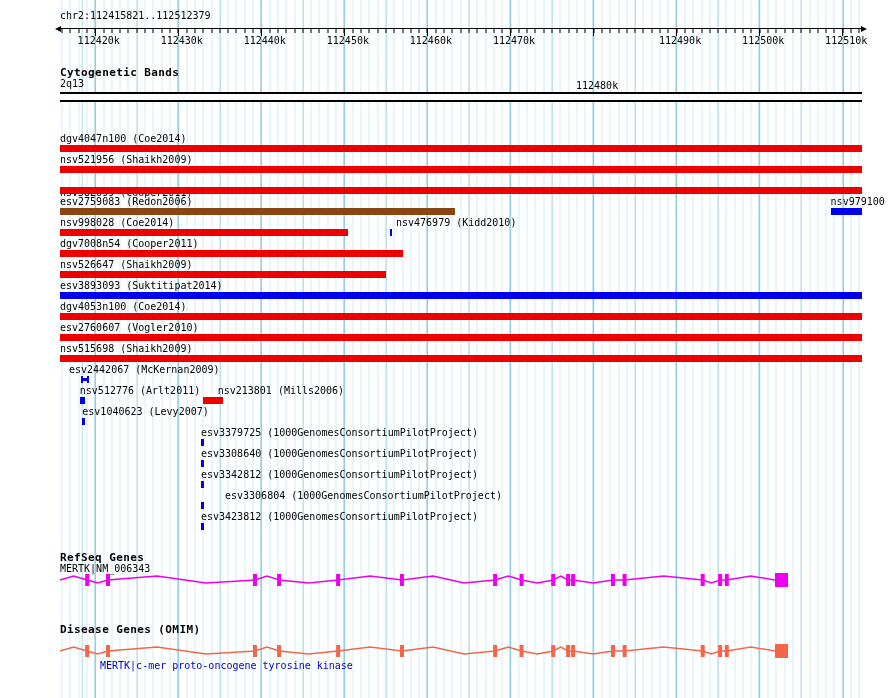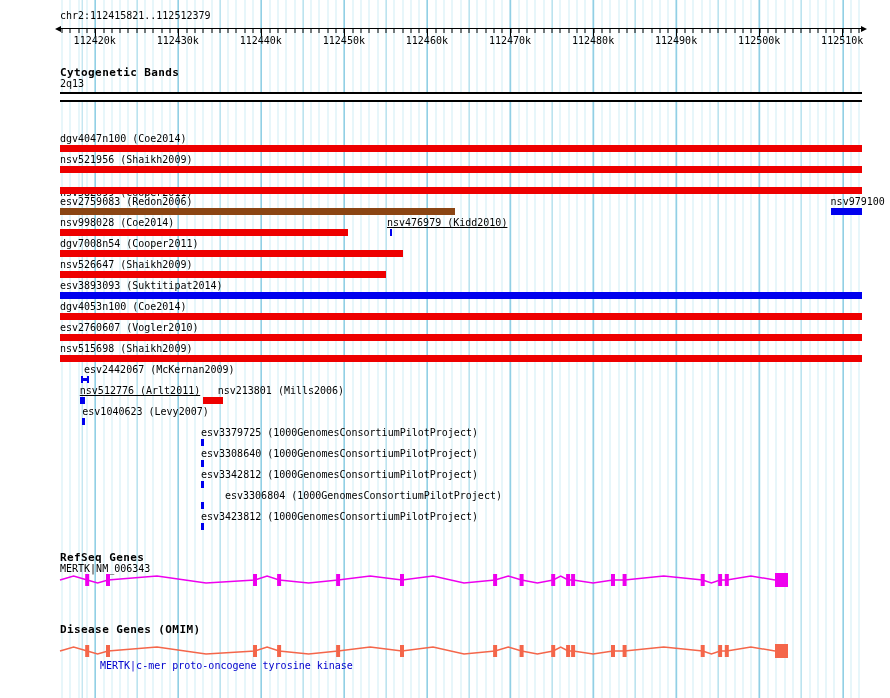--- a/index.html
+++ b/index.html
@@ -11,21 +11,21 @@
       repeating-linear-gradient(90deg,#7fc6e0 0,#7fc6e0 1px,transparent 1px,transparent 83.06px),
       repeating-linear-gradient(90deg,#a9dbea 0,#a9dbea 1px,transparent 1px,transparent 41.53px),
       repeating-linear-gradient(90deg,#cfedf5 0,#cfedf5 1px,transparent 1px,transparent 8.306px);
     background-position:34.7px 0,34.7px 0,1.5px 0;}
   .region-title{position:absolute;left:60px;top:10px;white-space:pre;}
   .axis-line{position:absolute;left:60px;top:28px;width:802px;height:1px;background:#000;}
   .minor-ticks{position:absolute;left:60px;top:29px;width:802px;height:4px;
     background-image:repeating-linear-gradient(90deg,#000 0,#000 1px,transparent 1px,transparent 8.306px);
     background-position:1.5px 0;}
   .major-tick{position:absolute;top:29px;width:1px;height:7px;background:#000;}
-  .tick-label{position:absolute;top:35px;width:64px;text-align:center;white-space:pre;}
+  .tick-label{position:absolute;top:35px;width:72px;text-align:center;white-space:pre;}
   .arr-l{position:absolute;left:55px;top:26px;width:0;height:0;
          border-top:3px solid transparent;border-bottom:3px solid transparent;border-right:6px solid #000;}
   .arr-r{position:absolute;left:861px;top:26px;width:0;height:0;
          border-top:3px solid transparent;border-bottom:3px solid transparent;border-left:6px solid #000;}
   .hdr{position:absolute;left:60px;font-weight:bold;font-size:11px;letter-spacing:0.4px;white-space:pre;}
   .band-label{position:absolute;left:60px;top:78px;white-space:pre;}
   .cytoband-rect{position:absolute;left:60px;top:92px;width:802px;height:10px;background:#fff;
     border-top:2px solid #000;border-bottom:2px solid #000;box-sizing:border-box;}
   .flabel{position:absolute;white-space:pre;height:11px;line-height:11px;}
   .vbar{position:absolute;}
@@ -62,21 +62,21 @@
       <div class="major-tick" style="left: 759.2px;"></div>
       <div class="major-tick" style="left: 842.2px;"></div>
     </div>
   <div id="tick-labels">
       <div class="tick-label" style="left: 62.7px;">112420k</div>
       <div class="tick-label" style="left: 145.8px;">112430k</div>
       <div class="tick-label" style="left: 228.8px;">112440k</div>
       <div class="tick-label" style="left: 311.9px;">112450k</div>
       <div class="tick-label" style="left: 394.9px;">112460k</div>
       <div class="tick-label" style="left: 478px;">112470k</div>
-      <div class="tick-label" style="left: 561.1px;">112480k</div>
+      <div class="tick-label" style="left: 561.1px; margin-top: 45px;">112480k</div>
       <div class="tick-label" style="left: 644.1px;">112490k</div>
       <div class="tick-label" style="left: 727.2px;">112500k</div>
       <div class="tick-label" style="left: 810.2px;">112510k</div>
     </div>
 
   <div class="hdr" style="top:66px">Cytogenetic Bands</div>
   <div class="band-label">2q13</div>
   <div class="cytoband-rect"></div>
 
   <div id="variants">
@@ -85,41 +85,41 @@
       <div class="flabel" style="left: 60px; top: 154px;">nsv521956 (Shaikh2009)</div>
       <div class="vbar" style="left: 60px; top: 166px; width: 802px; height: 7px; background: rgb(238, 0, 0);"></div>
       <div class="flabel" style="left: 60px; top: 187px;">nsv582699 (Cooper2011)</div>
       <div class="vbar" style="left: 60px; top: 187px; width: 802px; height: 7px; background: rgb(238, 0, 0);"></div>
       <div class="flabel" style="left: 60px; top: 196px;">esv2759083 (Redon2006)</div>
       <div class="vbar" style="left: 60px; top: 208px; width: 395.2px; height: 7px; background: rgb(139, 69, 19);"></div>
       <div class="flabel" style="left: 830.6px; top: 196px;">nsv979100</div>
       <div class="vbar" style="left: 830.6px; top: 208px; width: 31.4px; height: 7px; background: rgb(0, 0, 238);"></div>
       <div class="flabel" style="left: 60px; top: 217px;">nsv998028 (Coe2014)</div>
       <div class="vbar" style="left: 60px; top: 229px; width: 288px; height: 7px; background: rgb(238, 0, 0);"></div>
-      <div class="flabel" style="left: 387px; top: 217px; text-decoration: underline;">nsv476979 (Kidd2010)</div>
+      <div class="flabel" style="left: 396px; top: 217px;">nsv476979 (Kidd2010)</div>
       <div class="vbar" style="left: 390.4px; top: 229px; width: 2px; height: 7px; background: rgb(0, 0, 238);"></div>
       <div class="flabel" style="left: 60px; top: 238px;">dgv7008n54 (Cooper2011)</div>
       <div class="vbar" style="left: 60px; top: 250px; width: 342.9px; height: 7px; background: rgb(238, 0, 0);"></div>
       <div class="flabel" style="left: 60px; top: 259px;">nsv526647 (Shaikh2009)</div>
       <div class="vbar" style="left: 60px; top: 271px; width: 326.2px; height: 7px; background: rgb(238, 0, 0);"></div>
       <div class="flabel" style="left: 60px; top: 280px;">esv3893093 (Suktitipat2014)</div>
       <div class="vbar" style="left: 60px; top: 292px; width: 802px; height: 7px; background: rgb(0, 0, 238);"></div>
       <div class="flabel" style="left: 60px; top: 301px;">dgv4053n100 (Coe2014)</div>
       <div class="vbar" style="left: 60px; top: 313px; width: 802px; height: 7px; background: rgb(238, 0, 0);"></div>
       <div class="flabel" style="left: 60px; top: 322px;">esv2760607 (Vogler2010)</div>
       <div class="vbar" style="left: 60px; top: 334px; width: 802px; height: 7px; background: rgb(238, 0, 0);"></div>
       <div class="flabel" style="left: 60px; top: 343px; text-align: right;">nsv515698 (Shaikh2009)</div>
       <div class="vbar" style="left: 60px; top: 355px; width: 802px; height: 7px; background: rgb(238, 0, 0);"></div>
-      <div class="flabel" style="left: 84px; top: 364px; text-align: right;">esv2442067 (McKernan2009)</div>
+      <div class="flabel" style="left: 69px; top: 364px; text-align: right;">esv2442067 (McKernan2009)</div>
       <div class="variant-double" style="left: 80.6px; top: 376px;">
         <div class="vd-l" style="background: rgb(0, 0, 238);"></div>
         <div class="vd-m" style="background: rgb(0, 0, 238);"></div>
         <div class="vd-r" style="background: rgb(0, 0, 238);"></div>
       </div>
-      <div class="flabel" style="left: 79.8px; top: 385px; text-decoration: underline;">nsv512776 (Arlt2011)</div>
+      <div class="flabel" style="left: 79.8px; top: 385px;">nsv512776 (Arlt2011)</div>
       <div class="vbar" style="left: 79.8px; top: 397px; width: 5px; height: 7px; background: rgb(0, 0, 238);"></div>
       <div class="flabel" style="left: 202.7px; top: 385px; margin-left: 15px;">nsv213801 (Mills2006)</div>
       <div class="vbar" style="left: 202.7px; top: 397px; width: 19.9px; height: 7px; background: rgb(238, 0, 0);"></div>
       <div class="flabel" style="left: 82.3px; top: 406px;">esv1040623 (Levy2007)</div>
       <div class="vbar" style="left: 82.3px; top: 418px; width: 2.5px; height: 7px; background: rgb(0, 0, 238);"></div>
       <div class="flabel" style="left: 201px; top: 427px; text-align: right;">esv3379725 (1000GenomesConsortiumPilotProject)</div>
       <div class="vbar" style="left: 201px; top: 439px; width: 3.3px; height: 7px; background: rgb(0, 0, 238);"></div>
       <div class="flabel" style="left: 201px; top: 448px;">esv3308640 (1000GenomesConsortiumPilotProject)</div>
       <div class="vbar" style="left: 201px; top: 460px; width: 3.3px; height: 7px; background: rgb(0, 0, 238);"></div>
       <div class="flabel" style="left: 201px; top: 469px;">esv3342812 (1000GenomesConsortiumPilotProject)</div>

